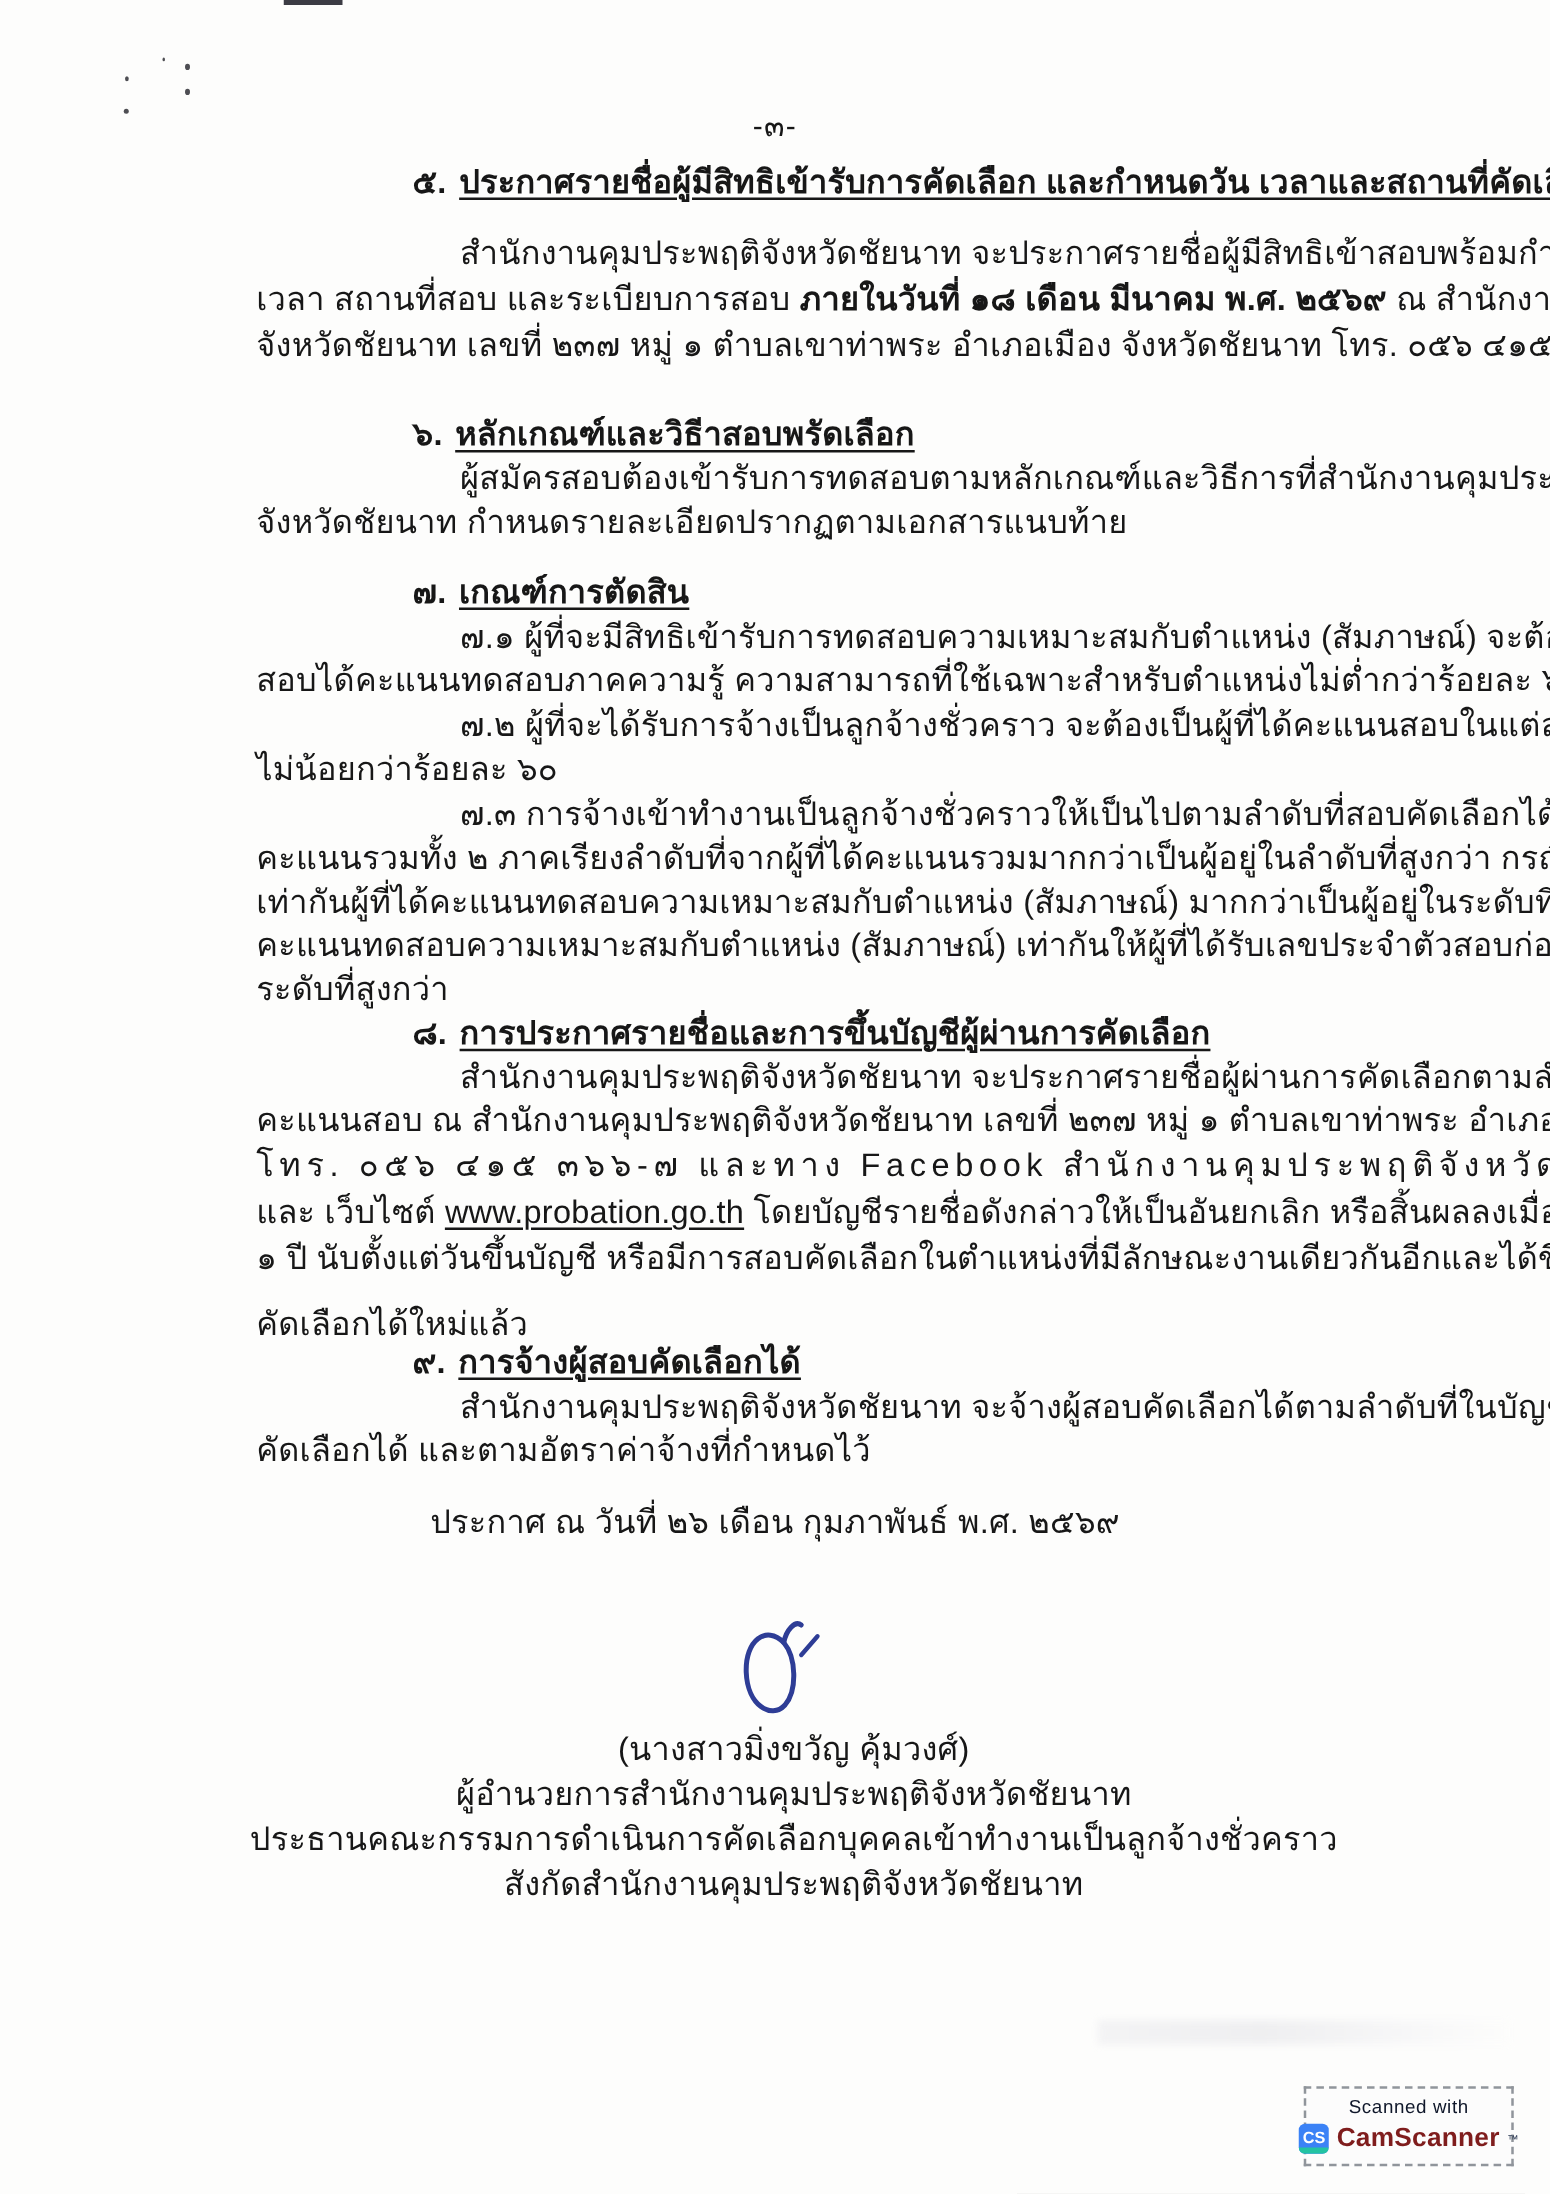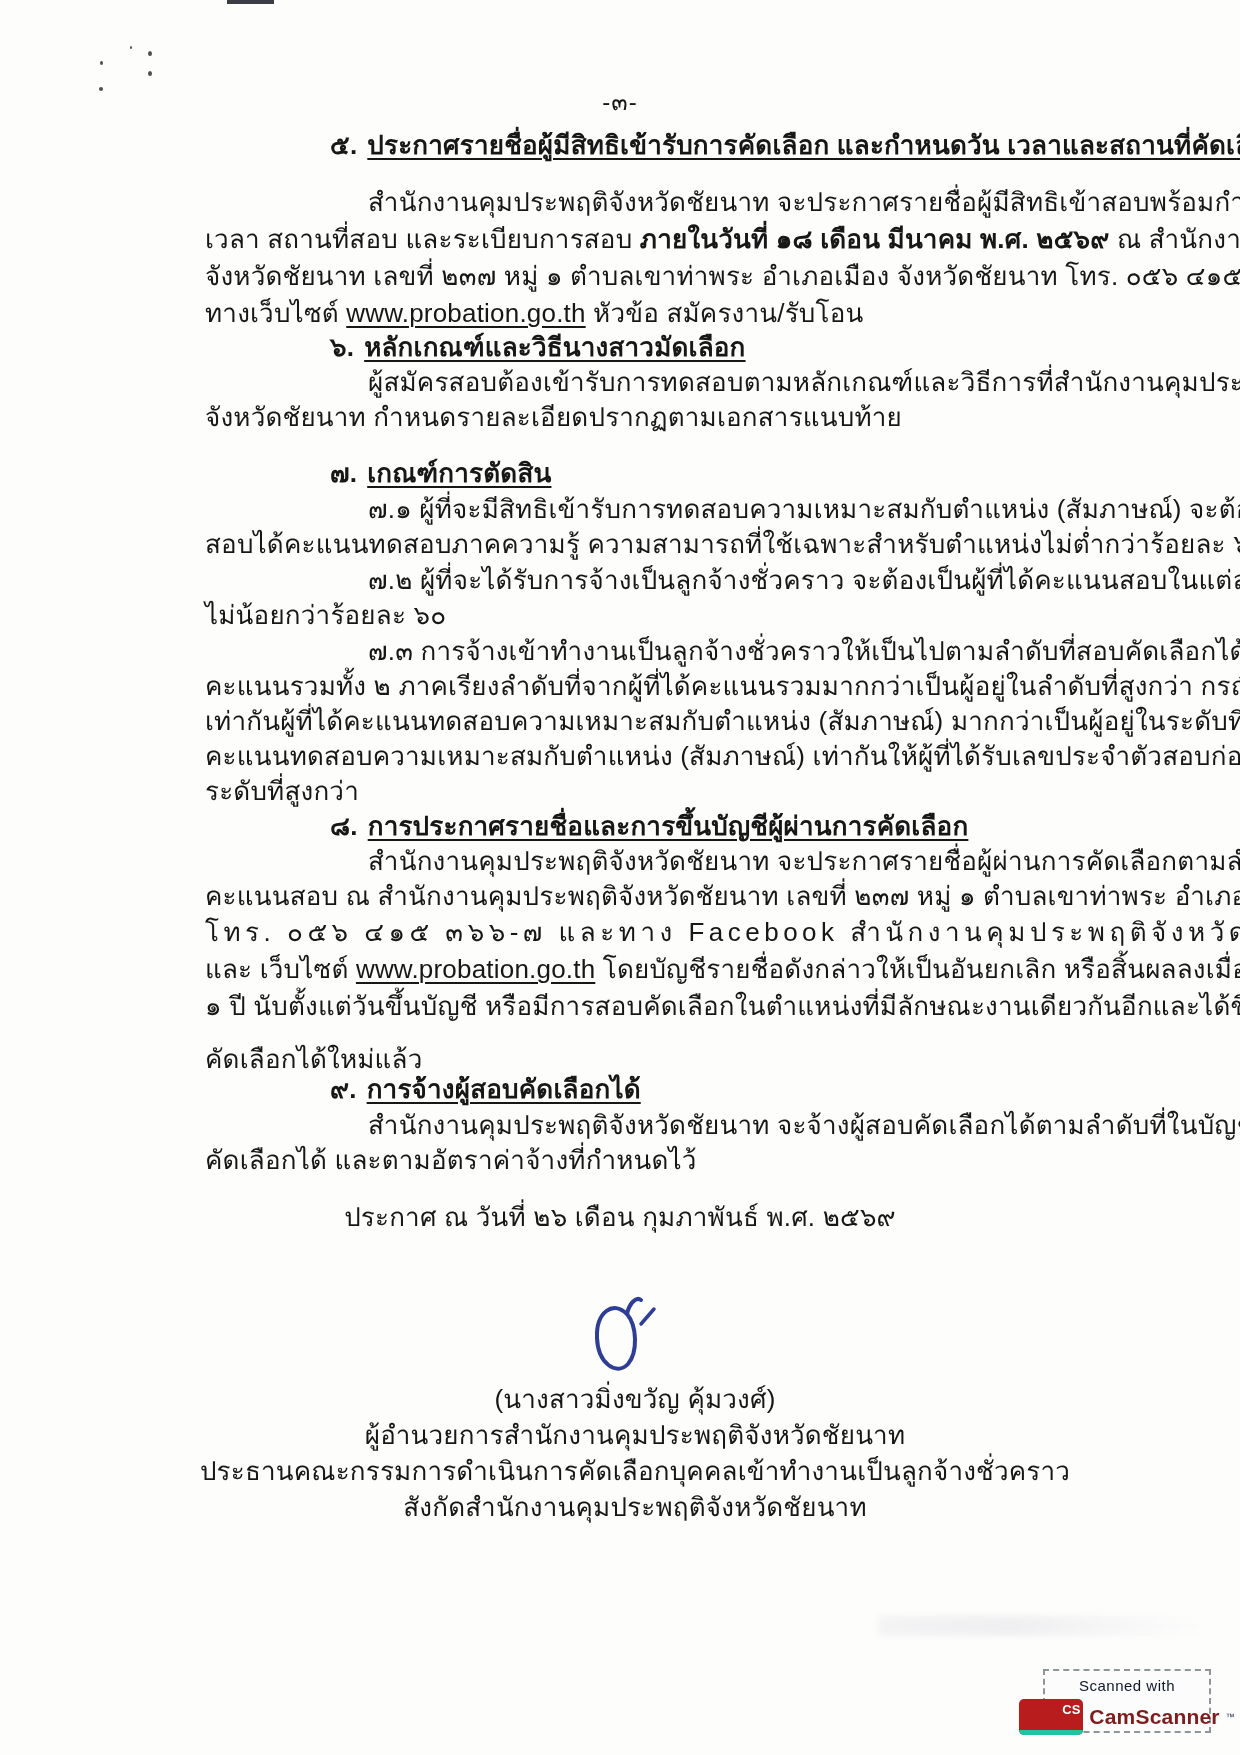--- a/index.html
+++ b/index.html
@@ -42,24 +42,24 @@
   
   .cs-badge{
     position:absolute;left:1043px;top:1669px;width:168px;height:64px;
     box-sizing:border-box;background:#fcfcfc;
     border:2px dashed #90959b;
     padding-top:7px;text-align:center;
   }
   .cs-top{font-size:15px;color:#0f172a;letter-spacing:.5px;line-height:16px;}
   .cs-row{display:flex;align-items:center;justify-content:center;gap:6px;margin-top:5px;}
   .cs-logo{
-    position:relative;display:inline-block;width:24px;height:36px;
-    background:#b91c1c;border-radius:5px;color:#ffffff;
+    position:relative;display:inline-block;width:24px;height:24px;
+    background:#3b82f6;border-radius:5px;color:#ffffff;
     font-weight:bold;font-size:13px;line-height:21px;text-align:center;
-    overflow:hidden;flex:0 0 auto;padding-left:40px;
+    overflow:hidden;flex:0 0 auto;
   }
   .cs-teal{position:absolute;left:0;right:0;bottom:0;height:5px;background:#23c3a2;}
   .cs-brand{font-size:21px;font-weight:bold;color:#7f1d1d;letter-spacing:.2px;}
   .cs-tm{font-size:9px;color:#1e2d49;vertical-align:top;line-height:10px;}
 </style>
 </head>
 <body>
 
 <div class="page">
 
@@ -76,26 +76,23 @@
   </div>
 
   <div class="ln hd" style="top:127px;">
     <span class="num">๕.</span><span class="ttl">ประกาศรายชื่อผู้มีสิทธิเข้ารับการคัดเลือก และกำหนดวัน เวลาและสถานที่คัดเลือก</span>
   </div>
   <div class="ln ind" style="top:184px;"><span>สำนักงานคุมประพฤติจังหวัดชัยนาท จะประกาศรายชื่อผู้มีสิทธิเข้าสอบพร้อมกำหนดวัน</span></div>
   <div class="ln" style="top:221px;">
     <span>เวลา สถานที่สอบ และระเบียบการสอบ </span><span class="b">ภายในวันที่ ๑๘ เดือน มีนาคม พ.ศ. ๒๕๖๙</span><span> ณ สำนักงานคุมประพฤติ</span>
   </div>
   <div class="ln" style="top:258px;"><span>จังหวัดชัยนาท  เลขที่ ๒๓๗ หมู่ ๑ ตำบลเขาท่าพระ อำเภอเมือง จังหวัดชัยนาท โทร. ๐๕๖ ๔๑๕ ๓๖๖-๗</span></div>
-  <div class="ln" style="top:295px;">
-    <span>ทางเว็บไซต์ </span><span class="u">www.probation.go.th</span><span> หัวข้อ สมัครงาน/รับโอน</span>
-  </div>
 
   <div class="ln hd" style="top:329px;">
-    <span class="num">๖.</span><span class="ttl">หลักเกณฑ์และวิธีนางสาวมัดเลือก</span>
+    <span class="num">๖.</span><span class="ttl">หลักเกณฑ์และวิธีาสอบพรัดเลือก</span>
   </div>
   <div class="ln ind" style="top:364px;"><span>ผู้สมัครสอบต้องเข้ารับการทดสอบตามหลักเกณฑ์และวิธีการที่สำนักงานคุมประพฤติ</span></div>
   <div class="ln" style="top:399px;"><span>จังหวัดชัยนาท กำหนดรายละเอียดปรากฏตามเอกสารแนบท้าย</span></div>
 
   <div class="ln hd" style="top:455px;">
     <span class="num">๗.</span><span class="ttl">เกณฑ์การตัดสิน</span>
   </div>
   <div class="ln ind" style="top:491px;"><span>๗.๑ ผู้ที่จะมีสิทธิเข้ารับการทดสอบความเหมาะสมกับตำแหน่ง (สัมภาษณ์) จะต้องเป็นผู้ที่</span></div>
   <div class="ln" style="top:526px;"><span>สอบได้คะแนนทดสอบภาคความรู้ ความสามารถที่ใช้เฉพาะสำหรับตำแหน่งไม่ต่ำกว่าร้อยละ ๖๐</span></div>
   <div class="ln ind" style="top:562px;"><span>๗.๒ ผู้ที่จะได้รับการจ้างเป็นลูกจ้างชั่วคราว จะต้องเป็นผู้ที่ได้คะแนนสอบในแต่ละภาค</span></div>

